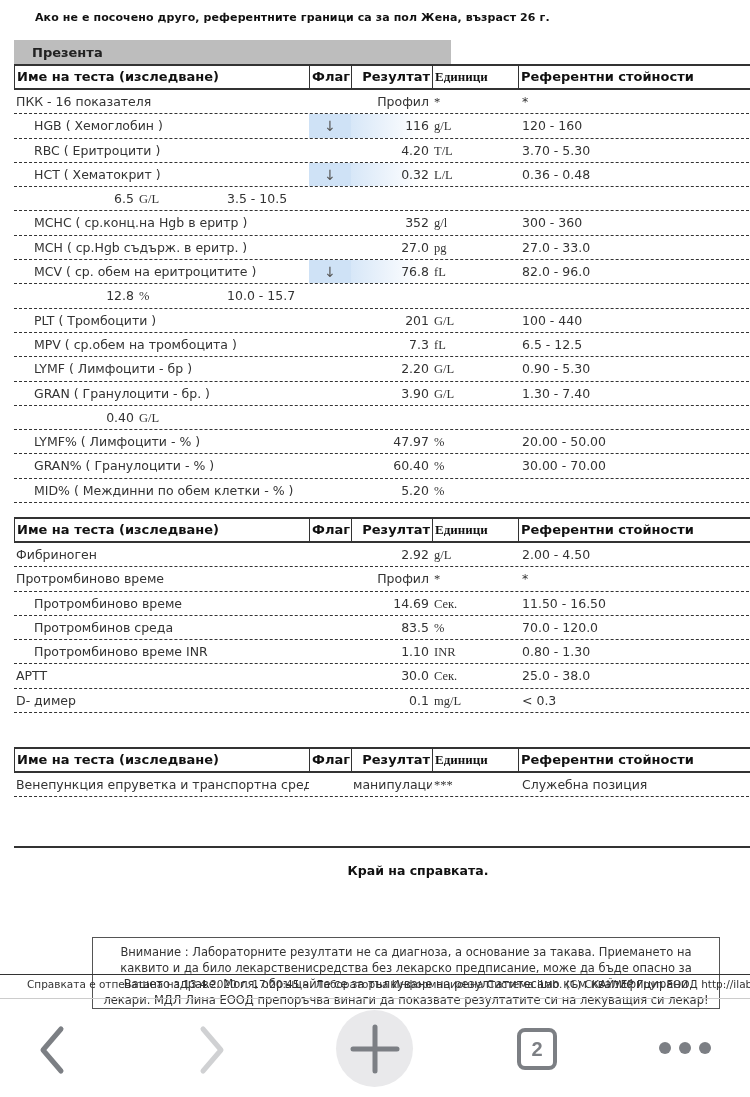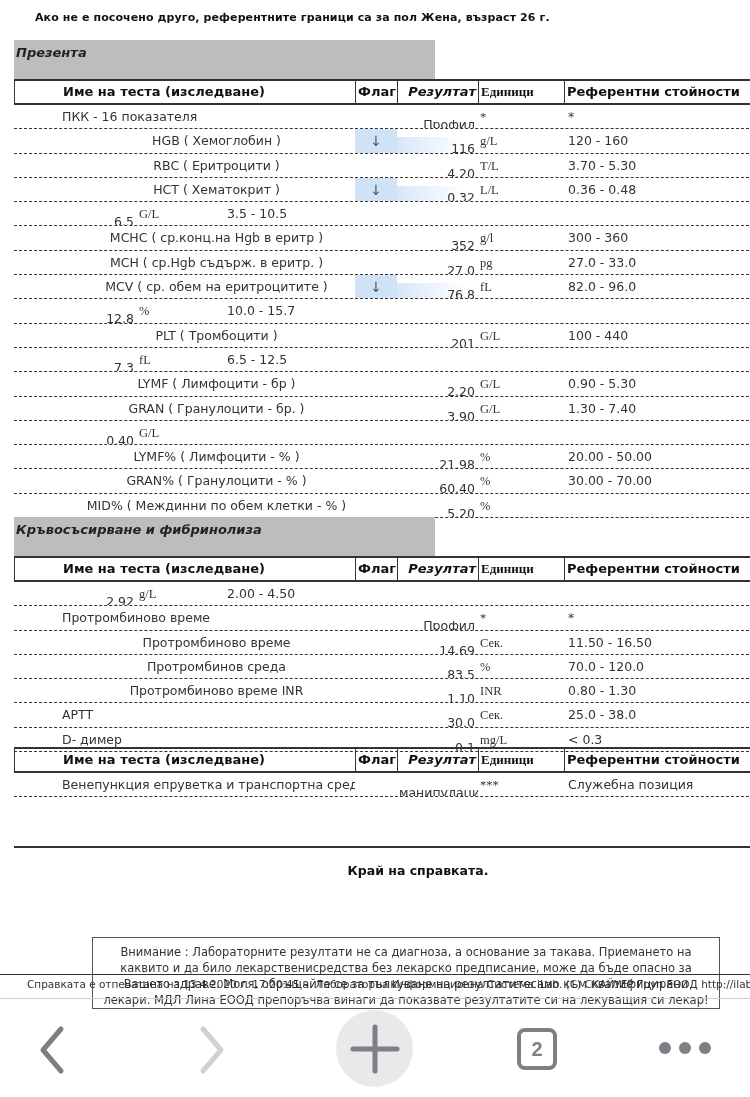--- a/index.html
+++ b/index.html
@@ -7,43 +7,43 @@
       width: 750px; height: 1097px; overflow: hidden; background: #ffffff;
       font-family: "DejaVu Sans", sans-serif; color: #222; position: relative;
     }
     .note-top {
       position: absolute; left: 19px; top: 11px; font-size: 11px; font-weight: bold; color: #111;
       letter-spacing: 0.1px;
       margin-left: 16px;
     }
     .section { position: absolute; left: 14px; width: 740px; }
     .sec-title {
-      background: #bdbdbd; height: 39px; line-height: 26px; padding-left: 2px;
-      font-size: 13px; font-weight: bold; color: #222; width: 419px; font-style: italic;
+      background: #bdbdbd; height: 24px; line-height: 26px; padding-left: 18px;
+      font-size: 13px; font-weight: bold; color: #222; width: 419px;
     }
     .sec-title.wide { width: 424px; }
     .hdr {
       display: flex; height: 22px; line-height: 22px; border-top: 2px solid #333; border-bottom: 2px solid #333;
       border-left: 1px solid #333; font-size: 13px; font-weight: bold; color: #111;
     }
     .hdr > div { box-sizing: border-box; padding: 0 2px; white-space: nowrap; overflow: hidden; }
-    .c-name { width: 295px; margin-left: 46px; }
+    .c-name { width: 295px; }
     .c-flag { width: 42px; }
     .c-res { width: 81px; text-align: right; }
     .c-unit { width: 86px; font-family: Liberation Serif, serif; }
     .c-ref { flex: 1; }
     .hdr .c-name, .hdr .c-flag, .hdr .c-unit { border-right: 1px solid #333; }
-    .hdr .c-res { border-right: 1px solid #333; font-style: italic; }
+    .hdr .c-res { border-right: 1px solid #333; }
     .row {
       display: flex; height: 23.3px; line-height: 24px; font-size: 12.5px; color: #333;
       border-bottom: 1px dashed #333;
     }
     .row > div { box-sizing: border-box; padding: 0 2px; white-space: nowrap; overflow: hidden; }
-    .row.indent .c-name { padding-left: 20px; text-align: center; }
-    .row .c-res { padding-right: 3px; margin-top: 8px; }
+    .row.indent .c-name { padding-left: 20px; }
+    .row .c-res { padding-right: 3px; }
     .row .c-unit { padding-left: 2px; }
     .row .c-ref { padding-left: 4px; }
     .row.flagged .c-flag {
       background: #cfe2f6; text-align: center; color: #555; font-size: 14px;
     }
     .row.flagged .c-res {
       background: linear-gradient(to right, #d7e7f8 0%, #eaf2fb 40%, #ffffff 85%);
     }
     .row .c-flag { text-align: center; }
     .endrule { position: absolute; left: 14px; width: 740px; top: 846px; border-top: 2px solid #333; }
@@ -152,20 +152,21 @@
         <div class="c-ref">10.0 - 15.7</div>
       </div>
       <div class="row indent">
         <div class="c-name">PLT ( Тромбоцити )</div>
         <div class="c-flag"></div>
         <div class="c-res">201</div>
         <div class="c-unit">G/L</div>
         <div class="c-ref">100 - 440</div>
       </div>
       <div class="row indent">
+        <div class="c-name">MPV ( ср.обем на тромбоцита )</div>
         <div class="c-flag"></div>
         <div class="c-res">7.3</div>
         <div class="c-unit">fL</div>
         <div class="c-ref">6.5 - 12.5</div>
       </div>
       <div class="row indent">
         <div class="c-name">LYMF ( Лимфоцити - бр )</div>
         <div class="c-flag"></div>
         <div class="c-res">2.20</div>
         <div class="c-unit">G/L</div>
@@ -180,49 +181,49 @@
       </div>
       <div class="row indent">
         <div class="c-flag"></div>
         <div class="c-res">0.40</div>
         <div class="c-unit">G/L</div>
         <div class="c-ref"></div>
       </div>
       <div class="row indent">
         <div class="c-name">LYMF% ( Лимфоцити - % )</div>
         <div class="c-flag"></div>
-        <div class="c-res">21.98</div>
+        <div class="c-res">47.97</div>
         <div class="c-unit">%</div>
         <div class="c-ref">20.00 - 50.00</div>
       </div>
       <div class="row indent">
         <div class="c-name">GRAN% ( Гранулоцити - % )</div>
         <div class="c-flag"></div>
         <div class="c-res">60.40</div>
         <div class="c-unit">%</div>
         <div class="c-ref">30.00 - 70.00</div>
       </div>
       <div class="row indent">
         <div class="c-name">MID% ( Междинни по обем клетки - % )</div>
         <div class="c-flag"></div>
         <div class="c-res">5.20</div>
         <div class="c-unit">%</div>
         <div class="c-ref"></div>
       </div>
     </div>
     <div class="section" style="top: 517px;">
-      <div class="sec-title">Кръвосъсирване и фибринолиза</div>
       <div class="hdr">
         <div class="c-name">Име на теста (изследване)</div>
         <div class="c-flag">Флаг</div>
         <div class="c-res">Резултат</div>
         <div class="c-unit">Единици</div>
         <div class="c-ref">Референтни стойности</div>
       </div>
       <div class="row">
+        <div class="c-name">Фибриноген</div>
         <div class="c-flag"></div>
         <div class="c-res">2.92</div>
         <div class="c-unit">g/L</div>
         <div class="c-ref">2.00 - 4.50</div>
       </div>
       <div class="row">
         <div class="c-name">Протромбиново време</div>
         <div class="c-flag"></div>
         <div class="c-res">Профил</div>
         <div class="c-unit">*</div>

